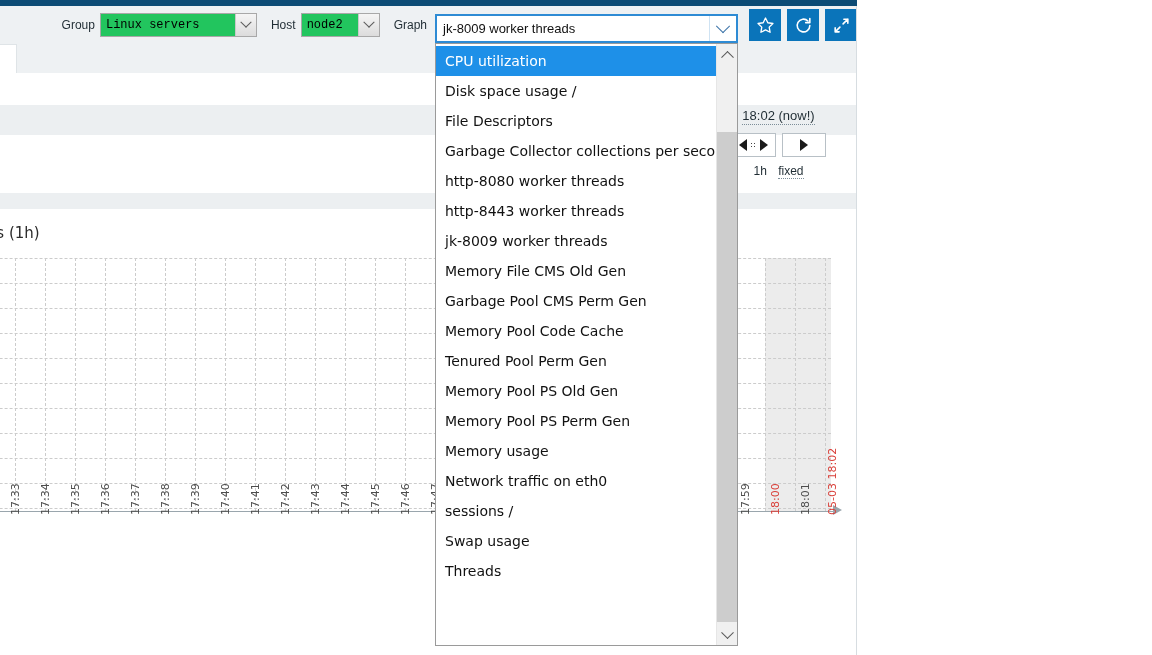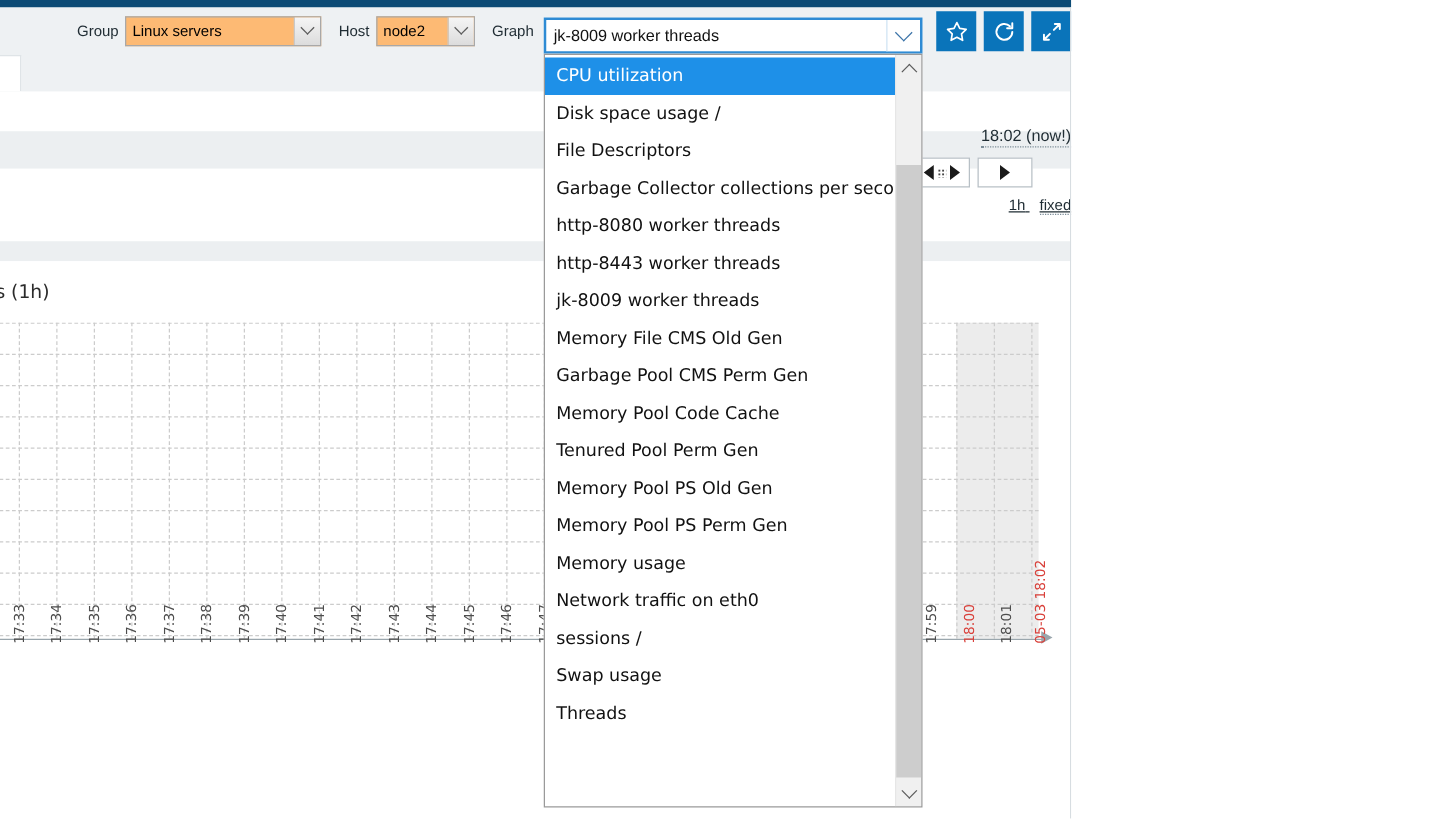--- a/index.html
+++ b/index.html
@@ -54,26 +54,27 @@
     font-size: 12px;
     color: #1f2c33;
     margin-right: 5px;
     white-space: nowrap;
   }
   .sel {
     position: relative;
     display: inline-flex;
     align-items: center;
     height: 24px;
-    background: #fdba74;
+    background: #22c55e;
     border: 1px solid #a8a8a8;
     box-sizing: border-box;
     margin-right: 14px;
     font-size: 12px;
     color: #000;
+    font-family: Liberation Mono, monospace;
   }
   .sel .sel-text {
     padding: 0 6px 0 5px;
     white-space: nowrap;
     line-height: 22px;
   }
   .sel .sel-arrow {
     width: 20px; height: 22px;
     background: linear-gradient(#f5f5f5, #dcdcdc);
     border-left: 1px solid #c9c9c9;
@@ -151,23 +152,23 @@
   
   .band-white-1 { position: absolute; left:0; top: 73px; width: 857px; height: 32px; background:#ffffff; }
   .band-gray-1  { position: absolute; left:0; top:105px; width: 857px; height: 30px; background:#eceff1; }
   .band-white-2 { position: absolute; left:0; top:135px; width: 857px; height: 58px; background:#ffffff; }
   .band-gray-2  { position: absolute; left:0; top:193px; width: 857px; height: 16px; background:#eceff1; }
   .band-white-3 { position: absolute; left:0; top:209px; width: 857px; height: 446px; background:#ffffff; }
 
   
   .time-block {
     position: absolute;
-    left: 700px; top: 100px;
+    left: 700px; top: 106px;
     width: 157px;
-    text-align: right;
+    text-align: center;
   }
   .time-now {
     font-size: 13px; color: #1f2c33;
     border-bottom: 1px dotted #7c8d98;
     display: inline-block;
     line-height: 17px;
     white-space: nowrap;
   }
   .nav-btns {
     margin-top: 8px;
@@ -178,21 +179,21 @@
     background: #ffffff;
     border: 1px solid #b8c0c6;
     box-sizing: border-box;
     display: flex; align-items: center; justify-content: center;
     gap: 3px;
   }
   .tri-l { width:0;height:0;border-top:6px solid transparent;border-bottom:6px solid transparent;border-right:8px solid #1a1a1a; }
   .tri-r { width:0;height:0;border-top:6px solid transparent;border-bottom:6px solid transparent;border-left:8px solid #1a1a1a; }
   .grip { width:7px; height:7px; background:
       radial-gradient(#444 40%, transparent 41%) 0 0/3px 3px repeat; }
-  .zoom-row { margin-top: 7px; font-size: 12px; color: #1f2c33; text-decoration: underline; }
+  .zoom-row { margin-top: 7px; font-size: 12px; color: #1f2c33; }
   .zoom-row .fixed {
     margin-left: 8px;
     border-bottom: 1px dotted #7c8d98;
   }
 
   
   .chart-title {
     position: absolute;
     left: -170px; top: 224px;
     font-size: 15px;

